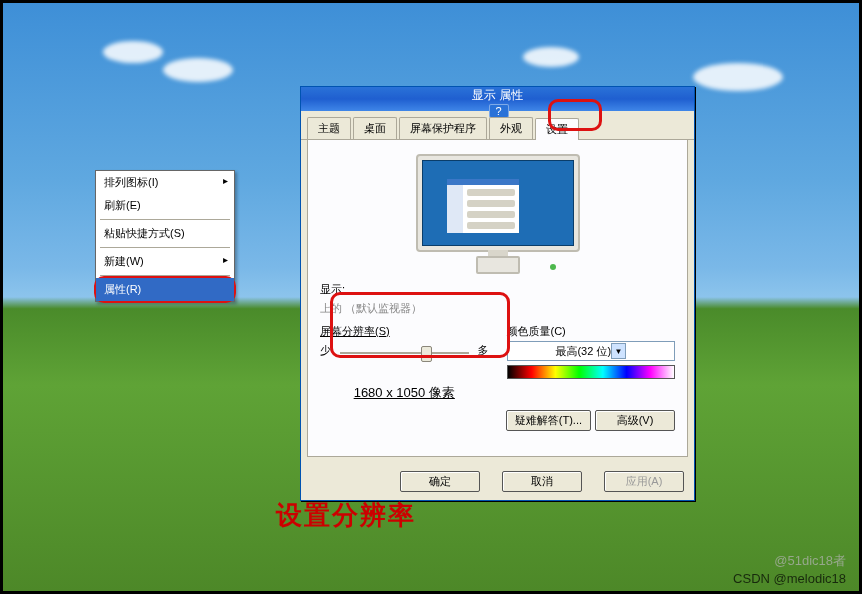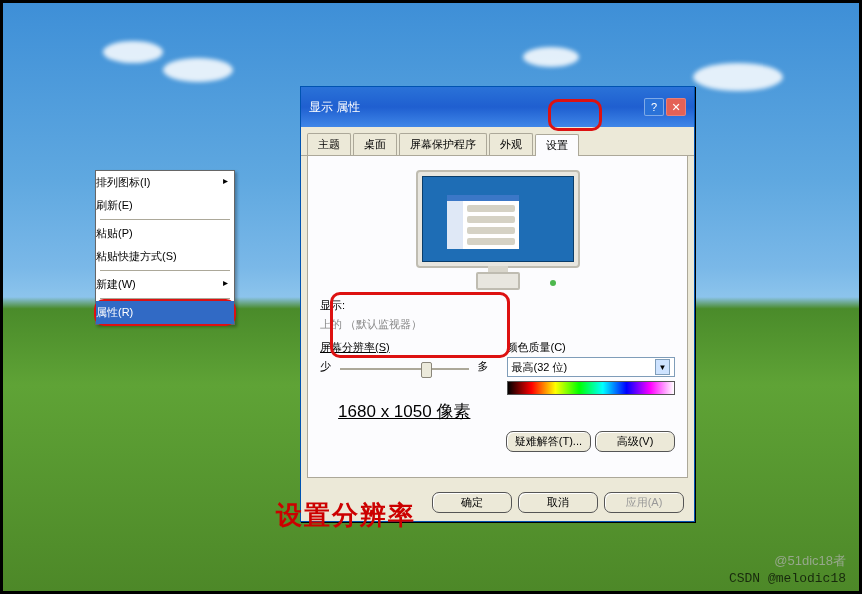--- a/index.html
+++ b/index.html
@@ -7,29 +7,29 @@
 
 .wallpaper { position: absolute; inset: 0; background: linear-gradient(to bottom, #3e8fd7 0%, #5fa8e0 30%, #7ab8e8 45%, #8cc4ec 50%, #4a8b2a 52%, #5fa336 65%, #4d8828 100%); border: 3px solid #000; }
 .cloud { position:absolute; background:rgba(255,255,255,0.85); border-radius:50%; filter:blur(2px);}
 .c1{width:60px;height:22px;top:38px;left:100px;}
 .c2{width:70px;height:24px;top:55px;left:160px;}
 .c3{width:56px;height:20px;top:44px;left:520px;}
 .c4{width:90px;height:28px;top:60px;left:690px;}
 
 
 .ctxmenu { position:absolute; left:95px; top:170px; width:140px; background:#fff; border:1px solid #666; box-shadow:2px 2px 3px rgba(0,0,0,0.3); font-size:11px;}
-.ctxmenu .mi{ padding:4px 16px 4px 0; position:relative; cursor:default; }
+.ctxmenu .mi{ padding:4px 16px 4px 8px; position:relative; cursor:default; }
 .ctxmenu .mi.arrow::after{content:"▸"; position:absolute; right:6px; top:4px; font-size:10px;}
 .ctxmenu .mi.hl{ background:#316ac5; color:#fff;}
 .ctxmenu .sep{ height:1px; background:#aca899; margin:2px 4px;}
 .ctxmenu .redbox{ border:2px solid #d11; border-radius:10px; margin:-2px;}
 
 
 .dialog{ position:absolute; left:300px; top:86px; width:395px; background:#ece9d8; border:1px solid #0053b1; box-shadow:1px 1px 0 #000; }
-.titlebar{ height:40px; background:linear-gradient(to bottom,#2a72d8,#1f5fd0 50%,#3f86e8); color:#fff; display:flex; align-items:center; padding:0 8px 0 8px; font-size:12px;}
+.titlebar{ height:24px; background:linear-gradient(to bottom,#2a72d8,#1f5fd0 50%,#3f86e8); color:#fff; display:flex; align-items:center; padding:0 8px 0 8px; font-size:12px;flex-direction:column;}
 .titlebar .ttl{ flex:1;}
 .tbbtn{ width:20px; height:18px; margin-left:2px; background:#e46156; border:1px solid #fff3; display:flex;align-items:center;justify-content:center; border-radius:2px; font-size:11px; color:#fff;}
 .tbbtn.help{ background:#2a72d8; border:1px solid #fff6;}
 
 .tabs{ display:flex; padding:6px 6px 0 6px; gap:2px; border-bottom:1px solid #aca899; background:#ece9d8;}
 .tab{ padding:3px 10px; font-size:11px; background:#ece9d8; border:1px solid #aca899; border-bottom:none; border-radius:2px 2px 0 0; cursor:default;}
 .tab.active{ background:#fcfcfe; position:relative; top:1px;}
 
 .tabcontent{ padding:6px 12px 25px 12px; background:#fcfcfe; margin:0 6px 6px 6px; border:1px solid #aca899; border-top:none;}
 
@@ -51,56 +51,55 @@
 
 .bottomgrid{ display:flex; gap:18px; margin-top:4px;}
 .col{ flex:1;}
 
 .slidersec{ font-size:11px;text-decoration:underline;}
 .sliderbar{ position:relative; height:18px; margin:2px 0;}
 .sliderbar .sl-less{position:absolute;left:0;top:0;}
 .sliderbar .sl-more{position:absolute;right:0;top:0;}
 .track{ position:absolute; left:20px; right:20px; top:9px; height:2px; background:#aca899;}
 .thumb{ position:absolute; top:3px; left:60%; width:11px; height:16px; background:#eceadb; border:1px solid #8a867a; border-radius:2px;}
-.resval{ text-align:center; font-size:17px; padding:4px 0;margin-top:19px;}
+.resval{ text-align:center; font-size:13px; padding:4px 0;margin-top:19px;}
 
-.combo{ width:100%; height:20px; font-size:11px; border:1px solid #7f9db9; background:#fff; padding:0 4px; display:flex; align-items:center; justify-content:space-between;}
+.combo{ width:100%; height:20px; font-size:11px; border:1px solid #7f9db9; background:#fff; padding:0 4px; display:flex; align-items:center; justify-content:center;}
 .combo .cbarrow{ width:15px;height:16px;background:#cee3ff;border:1px solid #7f9db9;display:flex;align-items:center;justify-content:center;font-size:8px;}
 .colorbar{ width:100%; height:14px; margin-top:4px; border:1px solid #555; background:linear-gradient(to right,#000,#f00,#ff0,#0f0,#0ff,#00f,#f0f,#fff);}
 
 .btnrow{ display:flex; justify-content:flex-end; gap:4px; padding:4px 0 0 0;}
-.xpbtn{ min-width:80px; height:21px; font-size:11px; background:#ece9d8; border:1px solid #555; border-radius:7px; box-shadow:inset 1px 1px 0 #fff; cursor:default; text-align:center; line-height:19px; padding:0 8px;}
+.xpbtn{ min-width:80px; height:21px; font-size:11px; background:#ece9d8; border:1px solid #555; border-radius:2px; box-shadow:inset 1px 1px 0 #fff; cursor:default; text-align:center; line-height:19px; padding:0 8px;}
 .xpbtn.dis{ color:#999;}
 
-.dlgfooter{ display:flex; justify-content:flex-end; gap:6px; padding:8px 10px;}
+.dlgfooter{ display:flex; justify-content:flex-end; gap:22px; padding:8px 10px;}
 
 
 .redcallout{ position:absolute; border:3px solid #d11; border-radius:10px; pointer-events:none;}
 
 .bigtext{ position:absolute; left:276px; top:498px; font-size:26px; font-family:"SimSun"; color:#c00; font-weight:bold; letter-spacing:2px;}
 
-.watermark{ position:absolute; right:16px; bottom:8px; font-size:13px; color:rgba(0,0,0,0.7); font-family:Liberation Mono, monospace; }
+.watermark{ position:absolute; right:16px; bottom:8px; font-size:13px; color:rgba(0,0,0,0.7); font-family:Liberation Sans, sans-serif; }
 .watermark2{ position:absolute; right:16px; bottom:24px; font-size:13px; color:rgba(180,180,180,0.7);}
 
 </style>
 </head>
 <body>
 
 <div class="wallpaper">
   <div class="cloud c1"></div>
   <div class="cloud c2"></div>
   <div class="cloud c3"></div>
   <div class="cloud c4"></div>
 </div>
 
 <div class="ctxmenu">
   <div class="mi arrow">排列图标(I)</div>
   <div class="mi">刷新(E)</div>
   <div class="sep"></div>
-  <div class="mi">粘贴(P)</div>
   <div class="mi">粘贴快捷方式(S)</div>
   <div class="sep"></div>
   <div class="mi arrow">新建(W)</div>
   <div class="sep"></div>
   <div class="redbox">
     <div class="mi hl">属性(R)</div>
   </div>
 </div>
 
 <div class="dialog">

